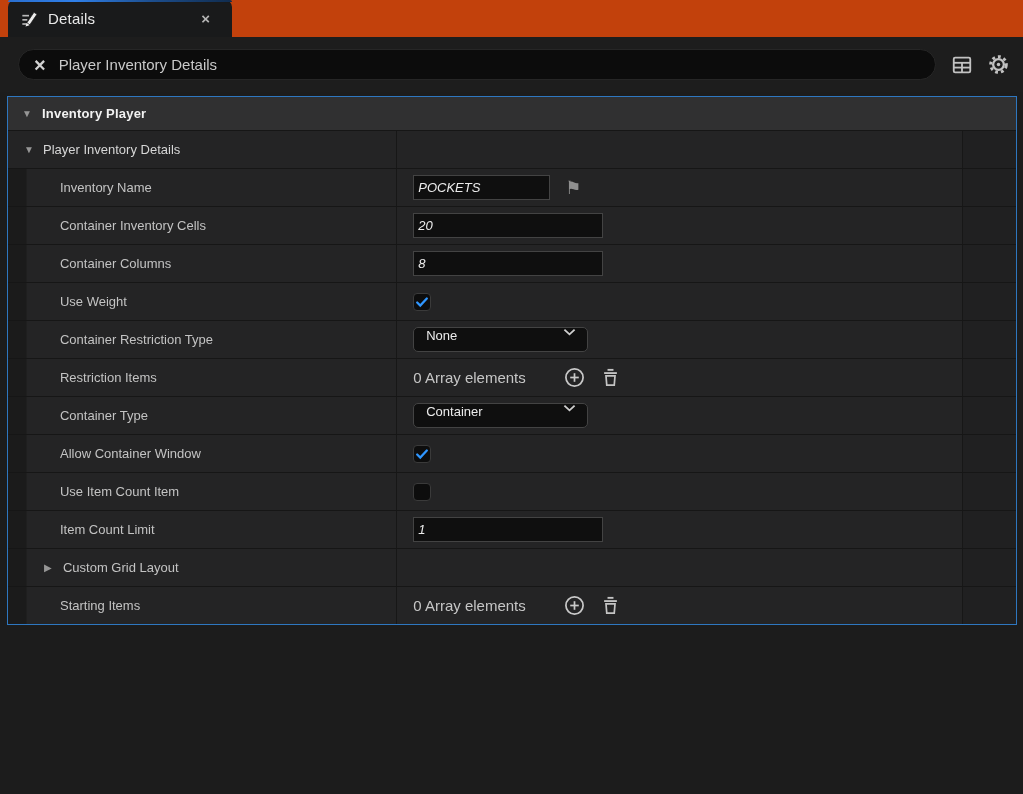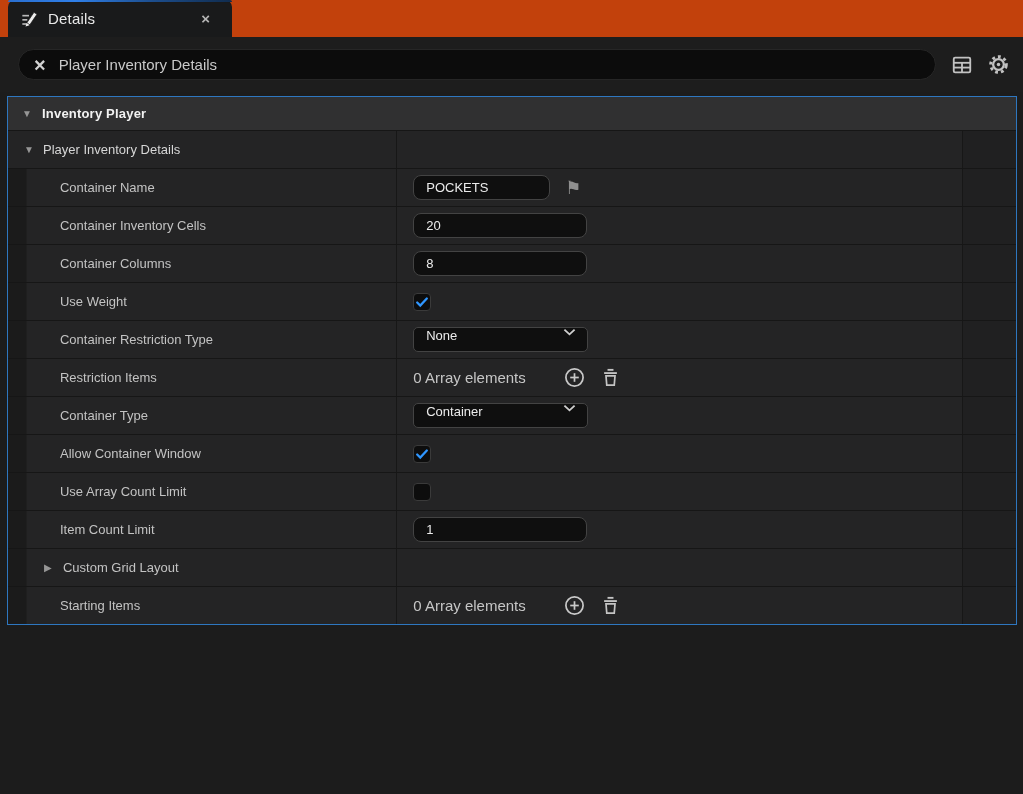--- a/index.html
+++ b/index.html
@@ -65,25 +65,25 @@
   .right-cell { width:53px; background:#202021; }
   
   .checkbox {
     width:18px; height:18px; background:#0d0d0d;
     border:1px solid #3a3a3a; border-radius:4px;
     display:flex; align-items:center; justify-content:center;
   }
   .checkbox .checkmark { display:none; }
   .checkbox[data-checked="true"] .checkmark { display:block; }
   .field {
-    height:25px; background:#0f0f0f; border:1px solid #434343; border-radius:8px;
-    color:#ececec; font-size:13px; padding:0 12px;
-    font-family:"Liberation Sans",sans-serif; outline:none;
-  }
-  .field.num { width:174px; }
+    height:25px; background:#0f0f0f; border:1px solid #434343; border-radius:0;
+    color:#ececec; font-size:13px; padding:0 4px;
+    font-family:"Liberation Sans",sans-serif; outline:none;font-style:italic;
+  }
+  .field.num { width:190px; }
   .field.text { width:137px; }
   .flag { margin-left:15px; color:#8f8f8f; font-size:18px; line-height:1; }
   .dropdown {
     width:175px; height:25px; background:#0f0f0f; border:1px solid #434343; border-radius:5px;
     display:flex; align-items:flex-start; padding:0 11px 0 12px;
     color:#ececec; font-size:13px;
   }
   .dropdown .chev { margin-left:auto; }
   .array-text { color:#c6c6c6; font-size:15px; }
   .icon-btn { display:flex; align-items:center; }
@@ -149,21 +149,21 @@
       <div class="vdiv"></div>
       <div class="value-cell"></div>
       <div class="vdiv"></div>
       <div class="right-cell"></div>
     </div>
 
 
     <div class="row">
       <div class="indent"></div>
       <div class="name-cell">
-        <span class="plabel">Container Name</span>
+        <span class="plabel">Inventory Name</span>
       </div>
       <div class="vdiv"></div>
       <div class="value-cell">
         <input class="field text" type="text" value="POCKETS" style="">
         <span class="flag">⚑</span>
       </div>
       <div class="vdiv"></div>
       <div class="right-cell"></div>
     </div>
 
@@ -287,21 +287,21 @@
             </svg>
         </span>
       </div>
       <div class="vdiv"></div>
       <div class="right-cell"></div>
     </div>
 
     <div class="row">
       <div class="indent"></div>
       <div class="name-cell">
-        <span class="plabel">Use Array Count Limit</span>
+        <span class="plabel">Use Item Count Item</span>
       </div>
       <div class="vdiv"></div>
       <div class="value-cell">
         <span class="checkbox" data-checked="false">
           
         </span>
       </div>
       <div class="vdiv"></div>
       <div class="right-cell"></div>
     </div>

